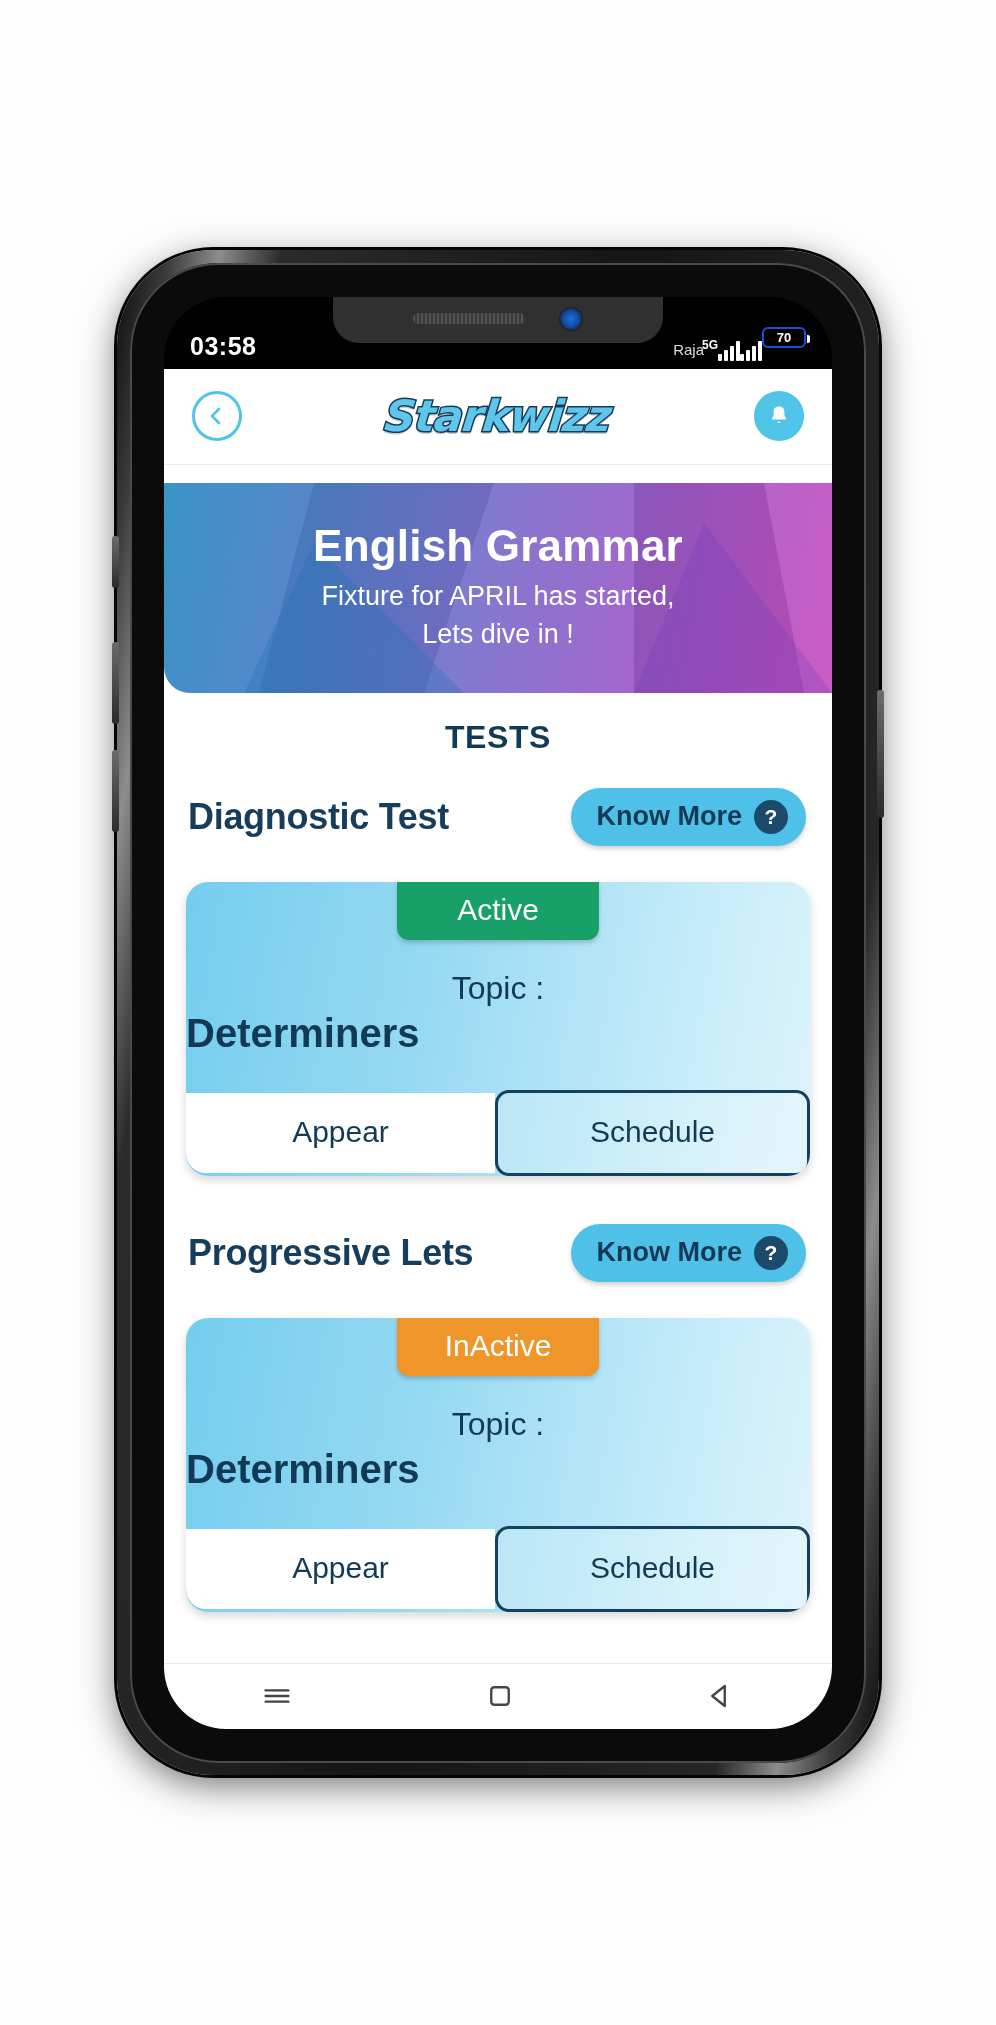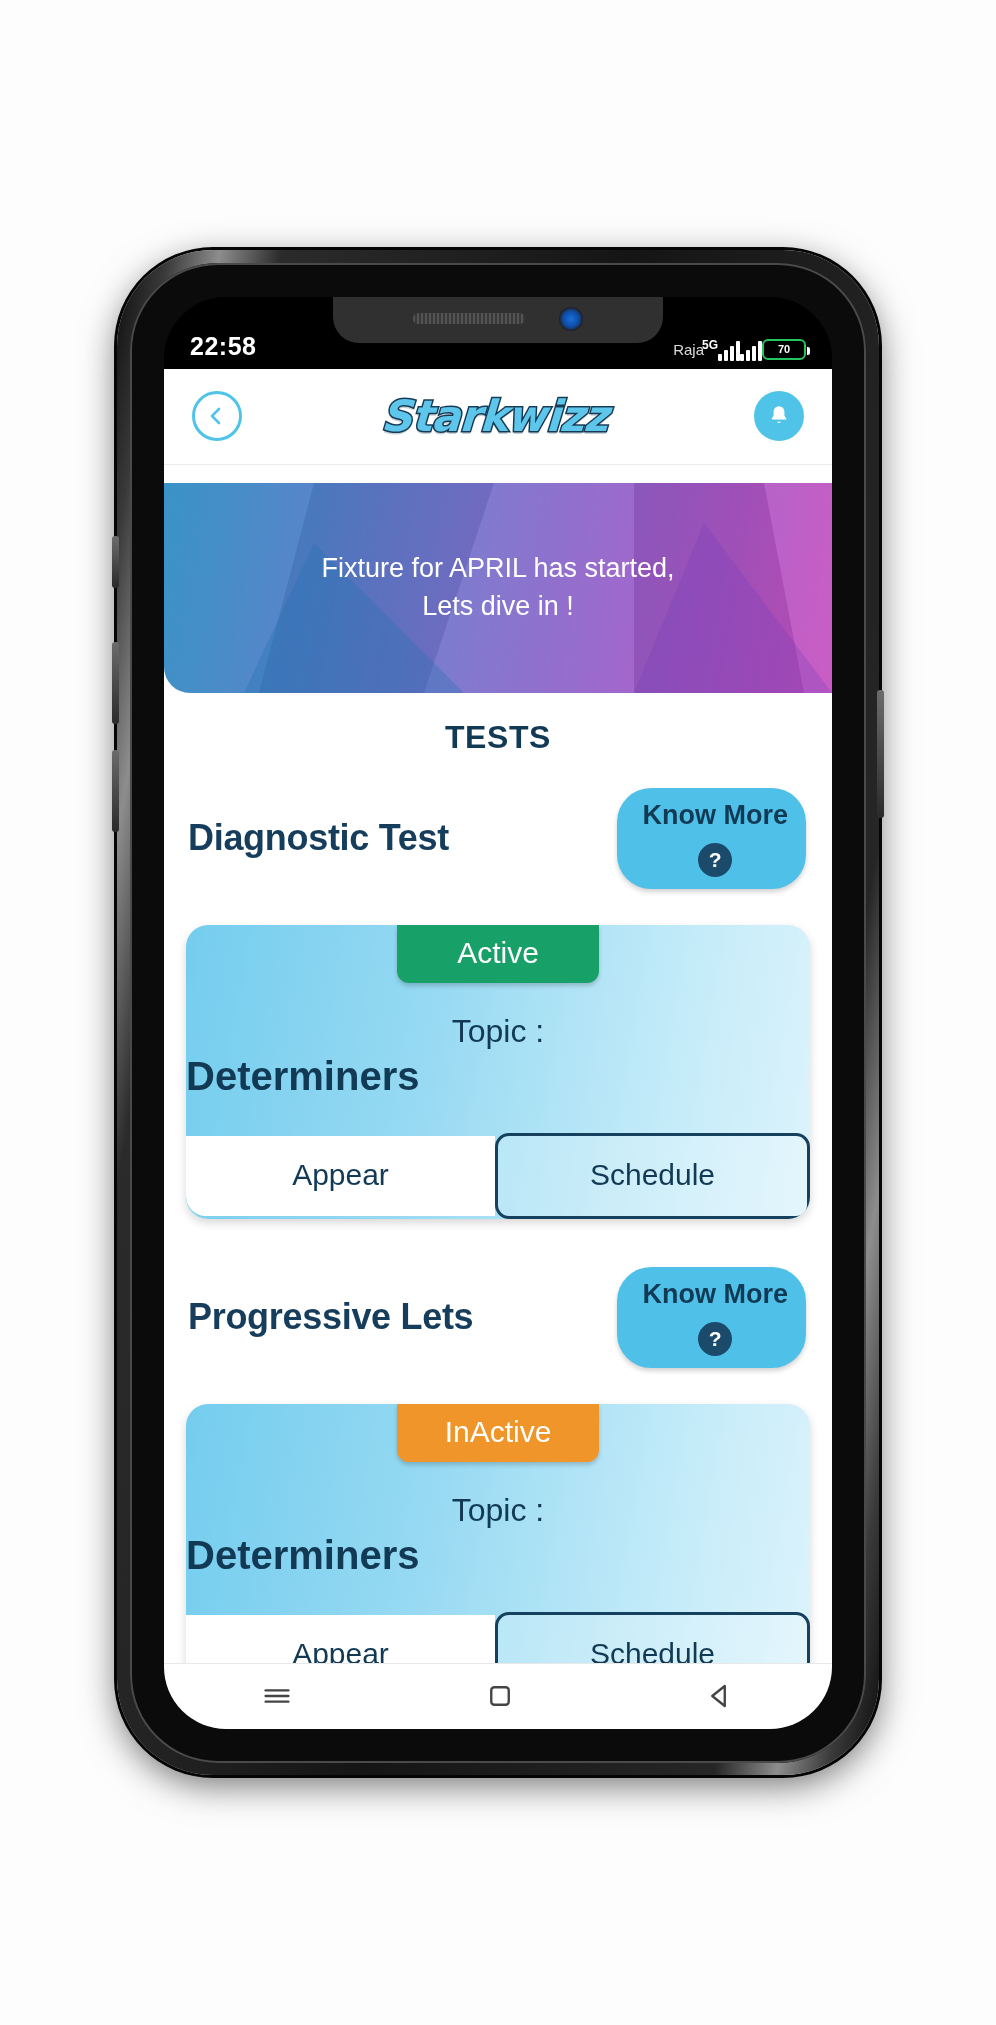--- a/index.html
+++ b/index.html
@@ -82,23 +82,23 @@
   }
   .carrier { font-size: 15px; font-weight: 400; opacity: .85; margin-bottom: 3px; }
   .sig {
     display: inline-flex; align-items: flex-end; gap: 2px; height: 22px;
   }
   .sig i { display: block; width: 4px; background: #fff; border-radius: 1px; }
   .sig i:nth-child(1){height:7px;} .sig i:nth-child(2){height:11px;}
   .sig i:nth-child(3){height:15px;} .sig i:nth-child(4){height:20px;}
   .fiveg { font-size: 12px; font-weight: 700; margin: 0 0 9px -2px; }
   .battery {
-    width: 44px; height: 21px; border: 2px solid #22c55e; border-radius: 6px;
+    width: 44px; height: 21px; border: 2px solid #1d4ed8; border-radius: 6px;
     position: relative; display: flex; align-items: center; justify-content: center;
-    font-size: 11px; font-weight: 700; margin-bottom: 1px;
+    font-size: 13px; font-weight: 700; margin-bottom: 13px;
   }
   .battery::after {
     content: ""; position: absolute; right: -6px; top: 6px;
     width: 3px; height: 8px; background: #fff; border-radius: 0 2px 2px 0;
   }
 
   
   .app {
     height: calc(1432px - 72px - 66px);
     background: #fff; overflow: hidden; position: relative;
@@ -157,21 +157,20 @@
     padding: 14px 26px 14px 24px;
   }
   .test-name {
     color: #163e5c; font-size: 36px; font-weight: 700; letter-spacing: -.3px;
   }
   .know-more {
     display: flex; align-items: center; gap: 12px;
     background: #4fc1e9; border-radius: 34px;
     padding: 12px 18px 12px 26px;
     box-shadow: 0 3px 5px rgba(0,0,0,.18);
-    flex-direction: column;
   }
   .know-more span.km-label {
     color: #123a55; font-size: 27px; font-weight: 700;
   }
   .km-badge {
     width: 34px; height: 34px; border-radius: 50%;
     background: #1b4a6b; color: #fff;
     font-size: 21px; font-weight: 700;
     display: flex; align-items: center; justify-content: center;
   }
@@ -232,21 +231,21 @@
     <div class="btn-side btn-power"></div>
 
     <div class="phone-mid">
       <div class="screen">
 
         <div class="statusbar">
           <div class="notch">
             <div class="speaker"></div>
             <div class="front-cam"></div>
           </div>
-          <div class="sb-time">22:58</div>
+          <div class="sb-time">03:58</div>
           <div class="sb-right">
             <div class="carrier">Raja</div>
             <div class="fiveg">5G</div>
             <div class="sig">
                 <i></i>
                 <i></i>
                 <i></i>
                 <i></i>
               </div>
             <div class="sig">
@@ -281,20 +280,21 @@
           <div class="hero">
             <svg class="facets" viewBox="0 0 668 210" preserveAspectRatio="none">
               <polygon points="0,0 150,0 95,210 0,210" fill="#ffffff" opacity="0.05"></polygon>
               <polygon points="150,0 330,0 260,210 95,210" fill="#000000" opacity="0.05"></polygon>
               <polygon points="330,0 470,0 470,210 260,210" fill="#ffffff" opacity="0.07"></polygon>
               <polygon points="470,0 600,0 640,210 470,210" fill="#000000" opacity="0.07"></polygon>
               <polygon points="600,0 668,0 668,210 640,210" fill="#ffffff" opacity="0.08"></polygon>
               <polygon points="150,60 300,210 80,210" fill="#1f6fae" opacity="0.30"></polygon>
               <polygon points="540,40 668,210 470,210" fill="#6a3bbd" opacity="0.25"></polygon>
             </svg>
+            <div class="hero-title">English Grammar</div>
             <div class="hero-sub">Fixture for APRIL has started,</div>
             <div class="hero-sub">Lets dive in !</div>
           </div>
 
           <div class="section-title">TESTS</div>
 
           <div class="test-row">
             <div class="test-name">Diagnostic Test</div>
             <div class="know-more">
               <span class="km-label">Know More</span>

